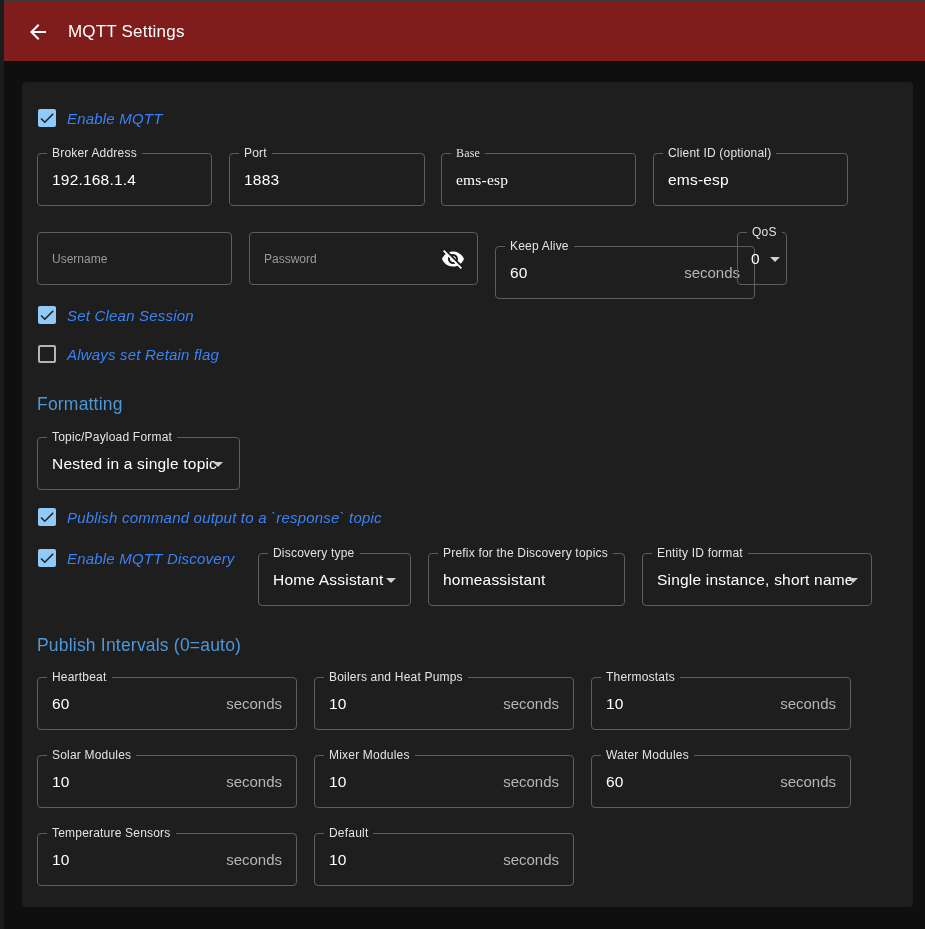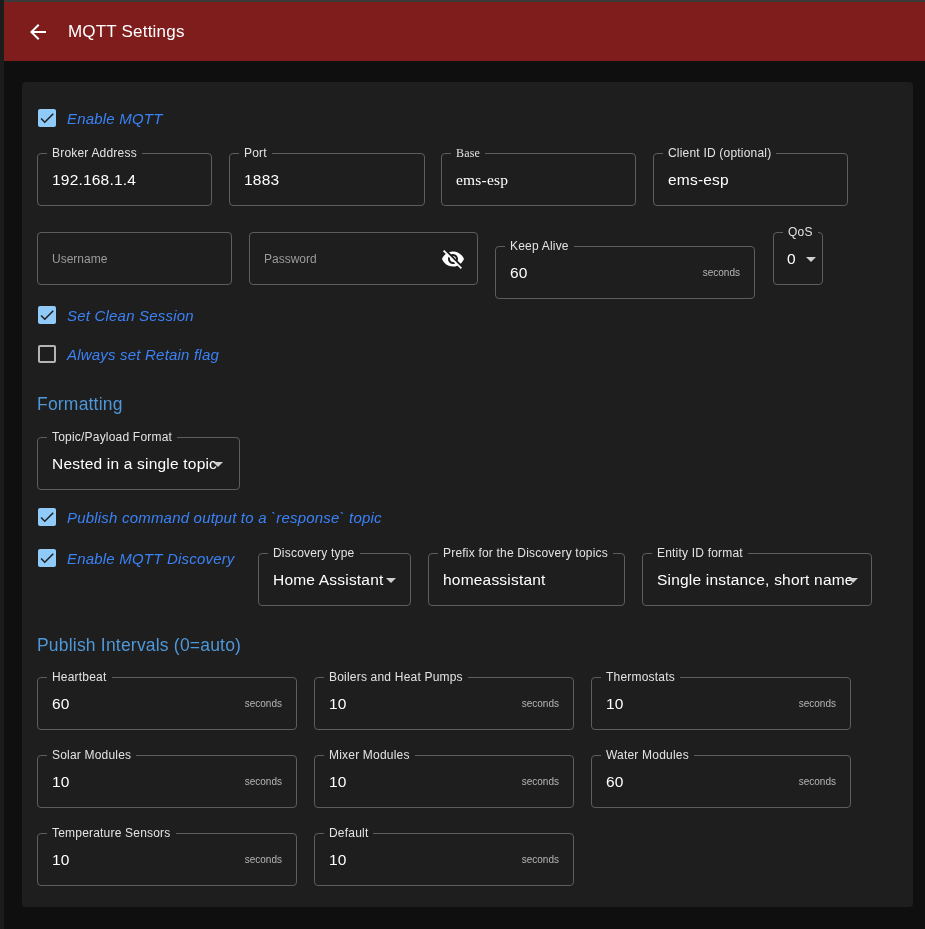--- a/index.html
+++ b/index.html
@@ -22,21 +22,21 @@
   .panel { position:absolute; top:82px; left:22px; width:891px; height:825px;
            background:#1e1e1e; border-radius:4px; }
 
   
   .field { position:absolute; height:53px; border:1px solid #5d5d5d; border-radius:4px;padding-left:41px; }
   .flabel { position:absolute; top:-8px; left:9px; padding:0 5px; background:#1e1e1e;
             font-size:12px; color:#e3e3e3; letter-spacing:.2px; white-space:nowrap; }
   .fvalue { position:absolute; left:14px; top:0; height:100%; display:flex; align-items:center;
             font-size:15.5px; color:#ffffff; letter-spacing:.2px; white-space:nowrap; }
   .funit  { position:absolute; right:14px; top:0; height:100%; display:flex; align-items:center;
-            font-size:10px; color:#b5b5b5; }
+            font-size:15px; color:#b5b5b5; }
   .fplaceholder { position:absolute; left:14px; top:0; height:100%; display:flex; align-items:center;
             font-size:12px; color:#9b9b9b; }
   .caret { position:absolute; top:50%; margin-top:-2px; width:0; height:0;
            border-left:5px solid transparent; border-right:5px solid transparent;
            border-top:5px solid #cfcfcf; }
   .eye-btn { position:absolute; right:12px; top:50%; margin-top:-12px; width:24px; height:24px; cursor:pointer; }
   .eye-btn svg { fill:#ffffff; width:24px; height:24px; }
 
   
   .checkrow { position:absolute; display:flex; align-items:center; }
@@ -102,21 +102,21 @@
         <svg viewBox="0 0 24 24">
             <path d="M12 7c2.76 0 5 2.24 5 5 0 .65-.13 1.26-.36 1.83l2.92 2.92c1.51-1.26 2.7-2.89 3.43-4.75-1.73-4.39-6-7.5-11-7.5-1.4 0-2.74.25-3.98.7l2.16 2.16C10.74 7.13 11.35 7 12 7zM2 4.27l2.28 2.28.46.46C3.08 8.3 1.78 10.02 1 12c1.73 4.39 6 7.5 11 7.5 1.55 0 3.03-.3 4.38-.84l.42.42L19.73 22 21 20.73 3.27 3 2 4.27zM7.53 9.8l1.55 1.55c-.05.21-.08.43-.08.65 0 1.66 1.34 3 3 3 .22 0 .44-.03.65-.08l1.55 1.55c-.67.33-1.41.53-2.2.53-2.76 0-5-2.24-5-5 0-.79.2-1.53.53-2.2zm4.31-.78 3.15 3.15.02-.16c0-1.66-1.34-3-3-3l-.17.01z"></path>
           </svg>
       </span>
     </div>
     <div class="field" style="left:473px; top:164px; width:260px;">
       <span class="flabel">Keep Alive</span>
       <span class="fvalue">60</span>
       <span class="funit">seconds</span>
     </div>
-    <div class="field" style="left:751px; top:150px; width:50px;">
+    <div class="field" style="left:715px; top:150px; width:50px;">
       <span class="flabel">QoS</span>
       <span class="fvalue" style="left:13px;">0</span>
       <span class="caret" style="left:32px;"></span>
     </div>
 
     <div class="checkrow" style="left:16px; top:224px;">
       <span class="cb" data-checked="true">
         <svg viewBox="0 0 24 24">
             <path d="M9 16.2 4.8 12l-1.4 1.4L9 19 21 7l-1.4-1.4z"></path>
           </svg>

